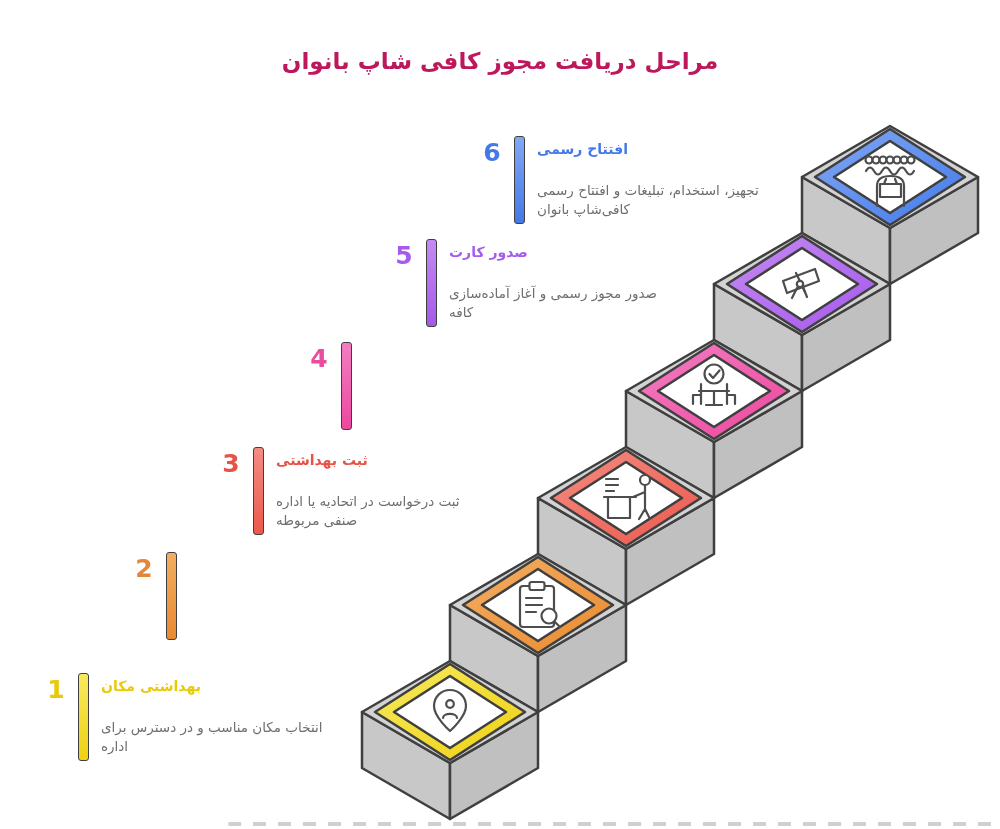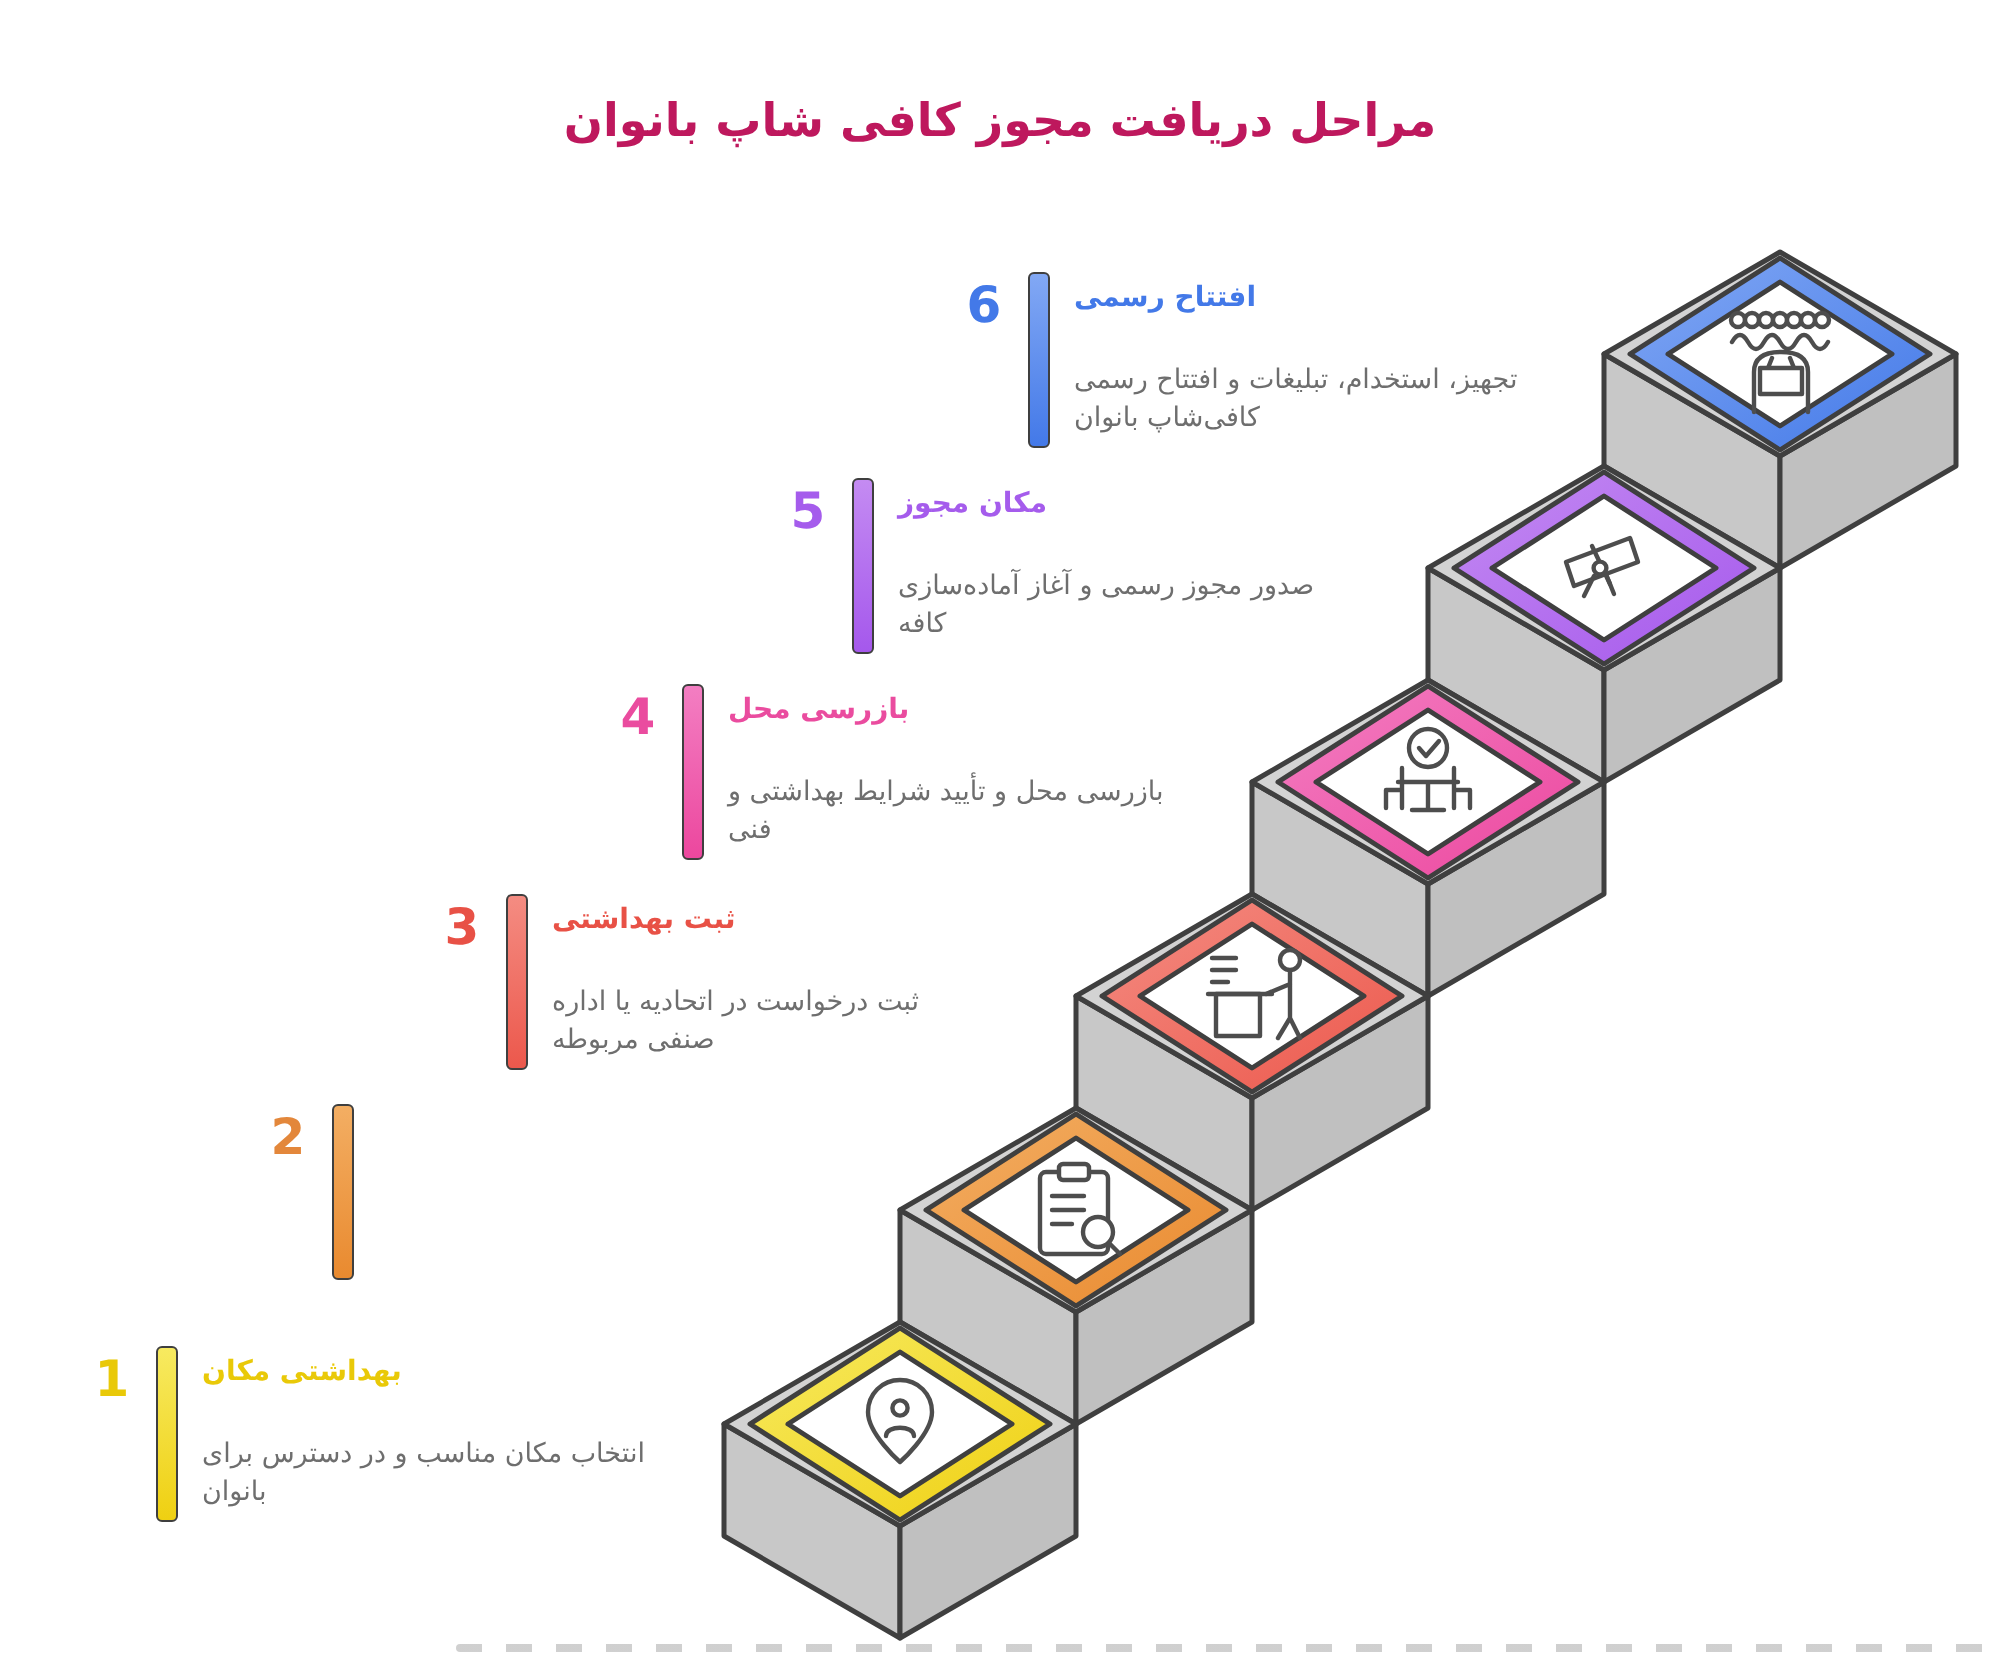--- a/index.html
+++ b/index.html
@@ -175,34 +175,29 @@
       <div class="stitle">افتتاح رسمی</div>
       <div class="sdesc">تجهیز، استخدام، تبلیغات و افتتاح رسمی
 کافی‌شاپ بانوان</div>
     </div>
   </div>
 
   <div class="step s5" style="left:382px;top:239px;">
     <div class="num">5</div>
     <div class="bar"></div>
     <div class="texts">
-      <div class="stitle">مکان مجوز</div>
+      <div class="stitle">صدور کارت</div>
       <div class="sdesc">صدور مجوز رسمی و آغاز آماده‌سازی
 کافه</div>
     </div>
   </div>
 
   <div class="step s4" style="left:297px;top:342px;">
     <div class="num">4</div>
     <div class="bar"></div>
-    <div class="texts">
-      <div class="stitle">بازرسی محل</div>
-      <div class="sdesc">بازرسی محل و تأیید شرایط بهداشتی و
-فنی</div>
-    </div>
   </div>
 
   <div class="step s3" style="left:209px;top:447px;">
     <div class="num">3</div>
     <div class="bar"></div>
     <div class="texts">
       <div class="stitle">ثبت بهداشتی</div>
       <div class="sdesc">ثبت درخواست در اتحادیه یا اداره
 صنفی مربوطه</div>
     </div>
@@ -212,18 +207,18 @@
     <div class="num">2</div>
     <div class="bar"></div>
   </div>
 
   <div class="step s1" style="left:34px;top:673px;">
     <div class="num">1</div>
     <div class="bar"></div>
     <div class="texts">
       <div class="stitle">بهداشتی مکان</div>
       <div class="sdesc">انتخاب مکان مناسب و در دسترس برای
-بانوان</div>
+اداره</div>
     </div>
   </div>
 
   <div class="dashes"></div>
 </div>
 
 </body></html>

